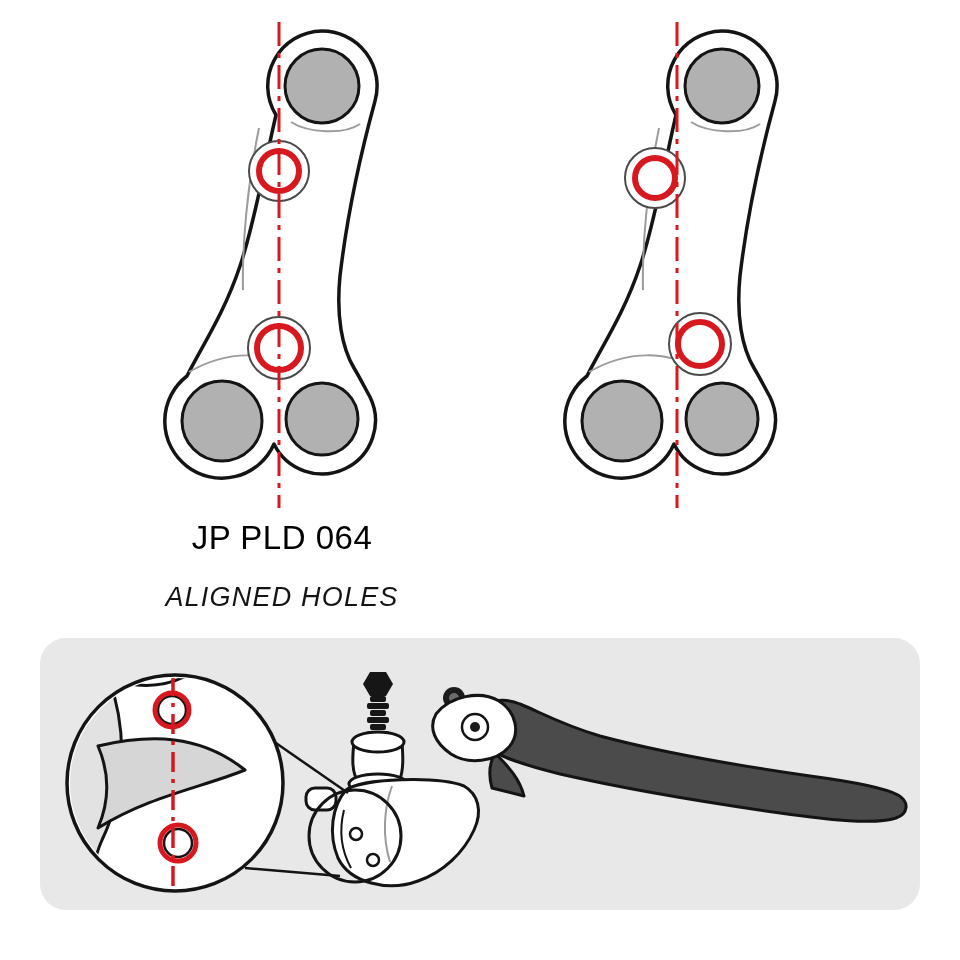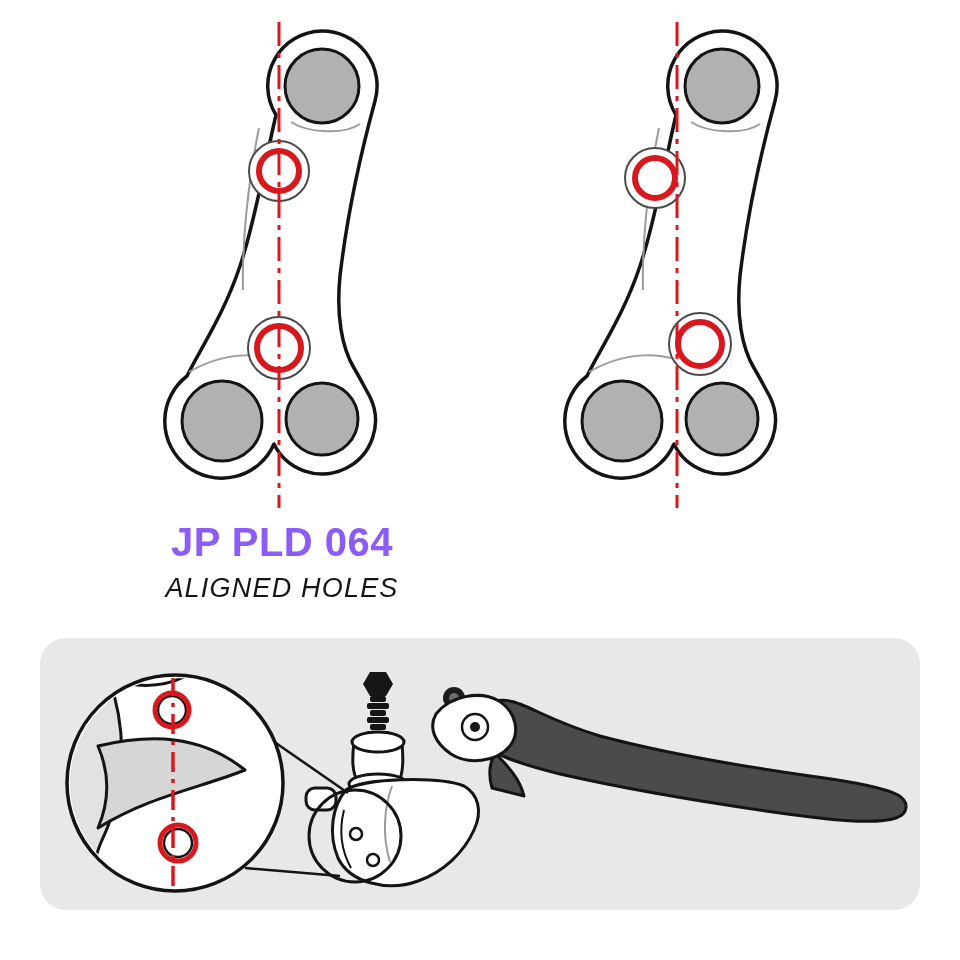--- a/index.html
+++ b/index.html
@@ -5,25 +5,25 @@
   html,body { margin:0; padding:0; background:#ffffff; }
   .canvas {
     position:relative; width:960px; height:960px; background:#ffffff;
     font-family:"Liberation Sans", sans-serif; overflow:hidden;
   }
   .fig { position:absolute; }
   .label-block { position:absolute; width:380px; text-align:center; }
   .label-left  { left:92px;  top:520px; }
   .label-right { left:492px; top:520px; }
   .product-code {
-    font-size:40px; font-weight:700; color:#8b5cf6; letter-spacing:0.5px; line-height:1.1;
+    font-size:33px; font-weight:400; color:#000000; letter-spacing:0.5px; line-height:1.1;
   }
   .product-feature {
     font-size:27px; font-style:italic; font-weight:500; color:#141414;
-    letter-spacing:1.2px; margin-top:9px;
+    letter-spacing:1.2px; margin-top:26px;
   }
   .panel {
     position:absolute; left:40px; top:638px; width:880px; height:272px;
     background:#e8e8e8; border-radius:26px;
   }
 </style>
 </head>
 <body>
 
 <div class="canvas">

